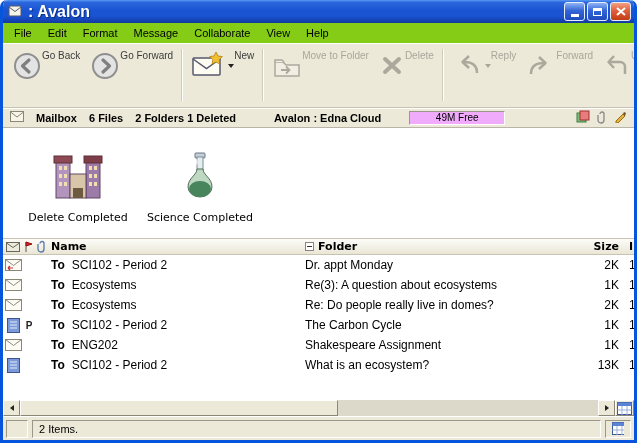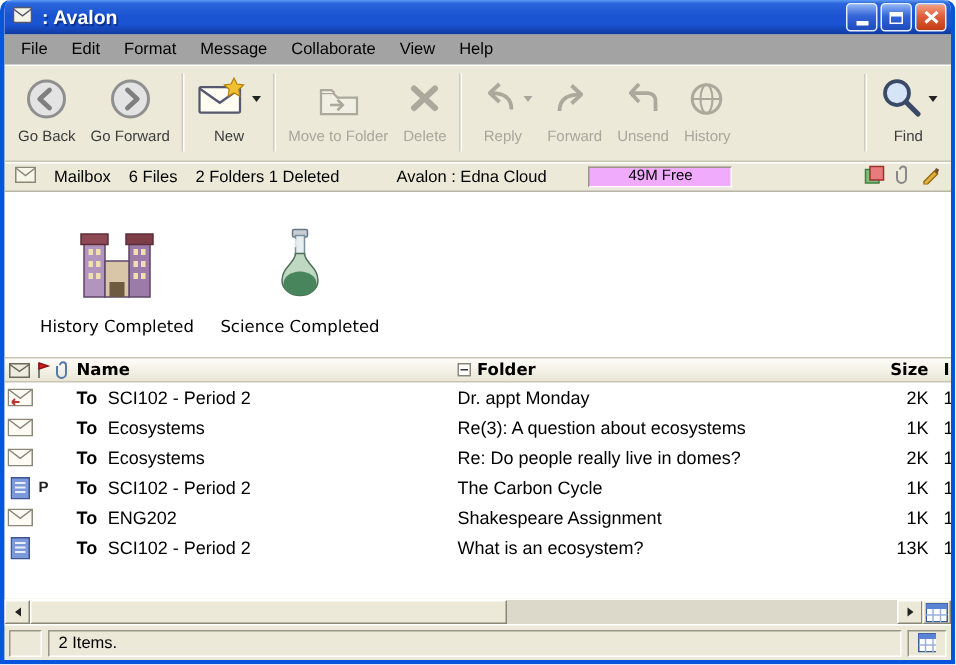--- a/index.html
+++ b/index.html
@@ -7,52 +7,52 @@
   body { font-family:"Liberation Sans", sans-serif; font-size:11px; color:#000; }
 
   .window { width:637px; height:443px; display:flex; flex-direction:column; overflow:hidden;
     background:#ECE9D8; border-left:3px solid #0855DD; border-right:3px solid #0855DD;
     border-bottom:3px solid #0855DD; border-radius:7px 7px 0 0; }
 
   
   .titlebar { height:23px; flex:0 0 23px; display:flex; align-items:center; padding:0 3px 0 5px;
     background:linear-gradient(180deg,#5A9AF5 0%,#2B66DC 10%,#1A54D2 45%,#1A54D2 70%,#11399F 100%);
     border-radius:5px 5px 0 0; }
-  .title-text { flex:1; color:#fff; font-weight:bold; font-size:13px; margin-left:5px;
+  .title-text { flex:1; color:#fff; font-weight:bold; font-size:16px; margin-left:5px;
     text-shadow:1px 1px 1px #0A2A80; white-space:nowrap; }
   .winbtn { width:21px; height:19px; margin-left:2px; border-radius:3px; border:1px solid #E6EEFA;
     display:flex; align-items:center; justify-content:center; }
   .btn-blue { background:linear-gradient(180deg,#8FB4F4 0%,#3465D8 45%,#1E4BBE 100%); }
   .btn-red  { background:linear-gradient(180deg,#F3A183 0%,#E0603C 45%,#C23C12 100%); }
   .glyph-min { width:8px; height:3px; background:#fff; align-self:flex-end; margin:0 0 3px 0; }
   .glyph-max { width:9px; height:8px; border:1px solid #fff; border-top-width:3px; }
 
   
   .menubar { height:21px; flex:0 0 21px; display:flex; align-items:center; padding-left:3px;
-    background:#a3a3a3; border-bottom:1px solid #FFFFFF; }
+    background:#84cc16; border-bottom:1px solid #FFFFFF; }
   .menu-item { padding:3px 8px; cursor:default; }
 
   
   .toolbar { height:64px; flex:0 0 64px; display:flex; align-items:flex-start; padding:3px 4px 0 4px;
     background:#ECE9D8; border-bottom:1px solid #C8C4B4; }
-  .tb { display:flex; flex-direction:column; align-items:center; padding:1px 5px; }
+  .tb { display:flex; padding:1px 5px; }
   .tb-iconrow { height:36px; display:flex; align-items:center; }
   .tb-label { font-size:10px; color:#3C3C3C; margin-top:2px; white-space:nowrap; }
   .tb.disabled .tb-label { color:#A9A69B; }
   .caret { width:0; height:0; border-left:3px solid transparent; border-right:3px solid transparent;
     border-top:4px solid #222; margin-left:3px; }
   .caret.dim { border-top-color:#A9A69B; }
   .tbsep { width:2px; height:52px; border-left:1px solid #CFCBBD; border-right:1px solid #FFFFFF;
     margin:2px 3px 0 3px; }
   .tb-spacer { flex:1; }
 
   
   .infobar { height:20px; flex:0 0 20px; display:flex; align-items:center; gap:12px; padding:0 7px;
     background:#ECE9D8; border-bottom:1px solid #B8B4A8; box-shadow:inset 0 1px 0 #FFFFFF; }
-  .info-text { white-space:nowrap; }
+  .info-text { white-space:nowrap;font-weight:bold; }
   .acct { margin-left:26px; }
   .free-box { width:96px; height:14px; line-height:12px; margin-left:16px; text-align:center;
     font-size:10px; background:#f0abfc; border:1px solid;
     border-color:#9A9688 #FFFFFF #FFFFFF #9A9688; }
   .info-icons { margin-left:auto; display:flex; align-items:center; gap:7px; }
 
   
   .content { flex:1; background:#fff; display:flex; flex-direction:column; overflow:hidden; }
   .shortcuts { flex:0 0 110px; display:flex; gap:8px; padding:20px 0 0 18px; }
   .shortcut { width:114px; display:flex; flex-direction:column; align-items:center; }
@@ -310,21 +310,21 @@
                 <rect x="14" y="30" width="3" height="4"></rect>
               <rect x="39" y="14" width="3" height="4"></rect>
                 <rect x="44" y="14" width="3" height="4"></rect>
               <rect x="39" y="22" width="3" height="4"></rect>
                 <rect x="44" y="22" width="3" height="4"></rect>
               <rect x="39" y="30" width="3" height="4"></rect>
                 <rect x="44" y="30" width="3" height="4"></rect>
             </g>
           </svg>
         </span>
-        <span class="sc-label">History Completed</span>
+        <span class="sc-label">Delete Completed</span>
       </div>
       <div class="shortcut">
         <span class="sc-ico">
           <svg width="44" height="50" viewBox="0 0 44 50">
             <rect x="17" y="1" width="10" height="5" rx="1" fill="#C9CDD4" stroke="#667788"></rect>
             <rect x="19" y="5" width="6" height="13" fill="#E6EEF0" stroke="#78909C"></rect>
             <path d="M19 17c0 6-9 9-9 18a12 10 0 0 0 24 0c0-9-9-12-9-18z" fill="#BFD8C2" stroke="#4E6E58"></path>
             <ellipse cx="22" cy="37" rx="11" ry="8" fill="#48855C"></ellipse>
             <ellipse cx="18.5" cy="10" rx="1.3" ry="3" fill="#fff" opacity="0.7"></ellipse>
           </svg>

